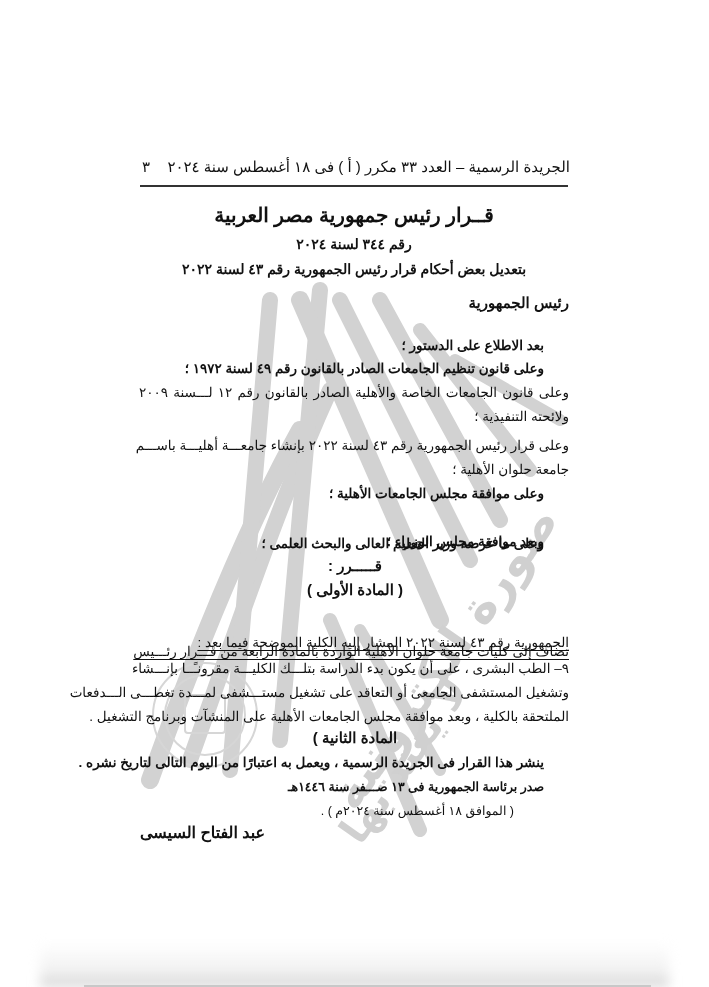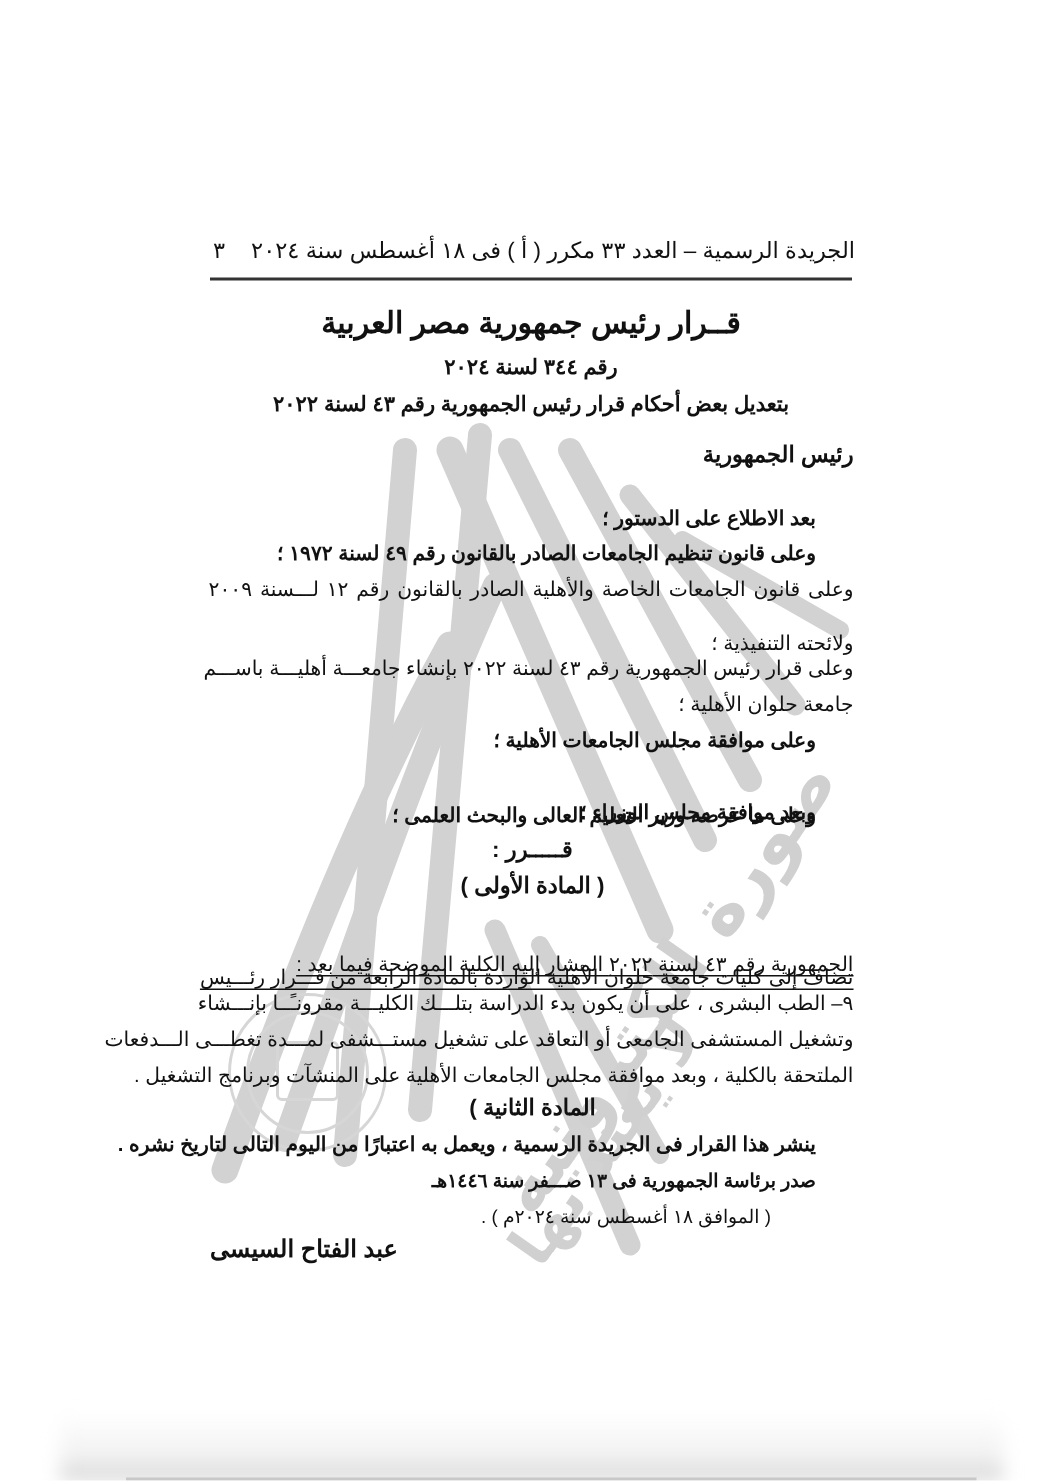--- a/index.html
+++ b/index.html
@@ -170,21 +170,21 @@
 
   <div class="doc title-main">قــرار رئيس جمهورية مصر العربية</div>
   <div class="doc title-num">رقم ٣٤٤ لسنة ٢٠٢٤</div>
   <div class="doc title-sub1">بتعديل بعض أحكام قرار رئيس الجمهورية رقم ٤٣ لسنة ٢٠٢٢</div>
 
   <div class="doc president-heading">رئيس الجمهورية</div>
 
   <div class="line indent" style="top:337px;">بعد الاطلاع على الدستور ؛</div>
   <div class="line indent" style="top:360px;">وعلى قانون تنظيم الجامعات الصادر بالقانون رقم ٤٩ لسنة ١٩٧٢ ؛</div>
   <div class="line full" style="top:384px;">وعلى قانون الجامعات الخاصة والأهلية الصادر بالقانون رقم ١٢ لـــسنة ٢٠٠٩</div>
-  <div class="line flush" style="top:420px;margin-left:32px;">ولائحته التنفيذية ؛</div>
+  <div class="line flush" style="top:408px;margin-left:32px;">ولائحته التنفيذية ؛</div>
   <div class="line full" style="top:437px;">وعلى قرار رئيس الجمهورية رقم ٤٣ لسنة ٢٠٢٢ بإنشاء جامعـــة أهليـــة باســـم</div>
   <div class="line flush" style="top:461px;">جامعة حلوان الأهلية ؛</div>
   <div class="line indent" style="top:485px;">وعلى موافقة مجلس الجامعات الأهلية ؛</div>
   <div class="line indent" style="top:535px;">وعلى ما عرضه وزير التعليم العالى والبحث العلمى ؛</div>
   <div class="line indent" style="top:533px;">وبعد موافقة مجلس الوزراء ؛</div>
 
   <div class="line center bold" style="top:557px; font-size:15px;">قـــــرر :</div>
 
   <div class="line center bold" style="top:581px; font-size:15px;">( المادة الأولى )</div>
   <div class="line full underline" style="top:610px;margin-top:33px;">تضاف إلى كليات جامعة حلوان الأهلية الواردة بالمادة الرابعة من قـــرار رئـــيس</div>

